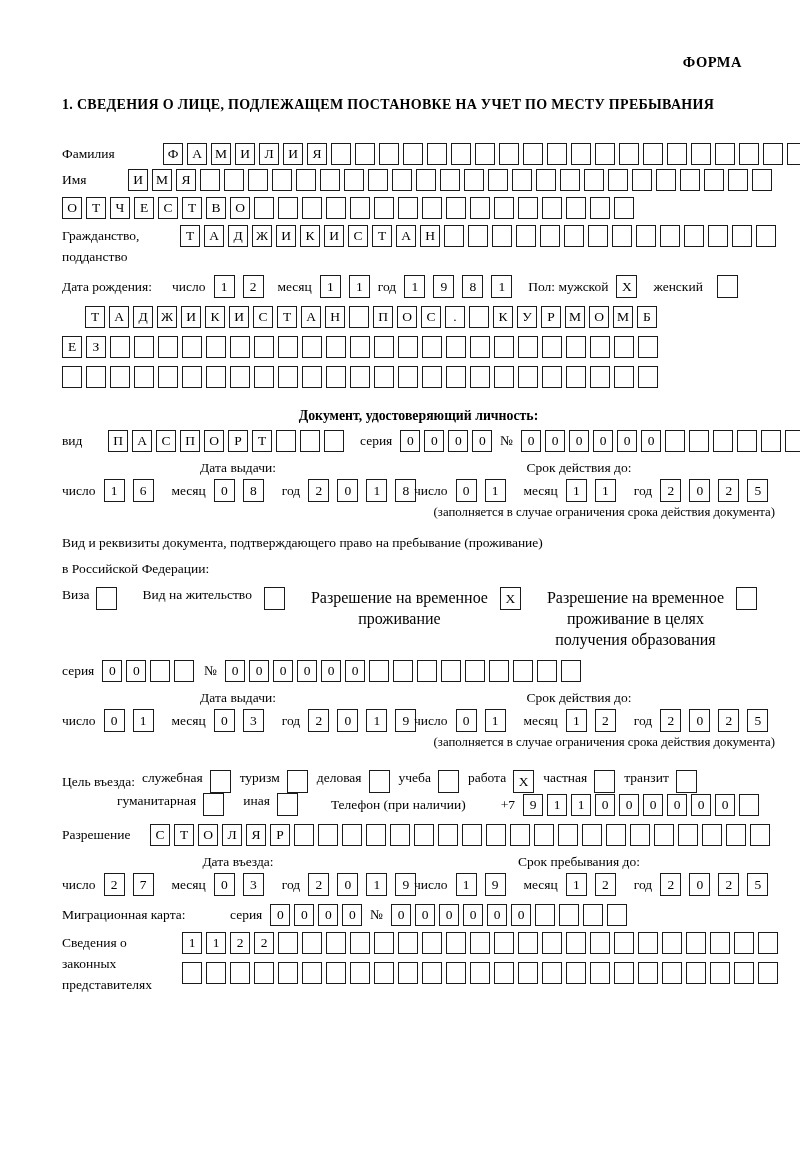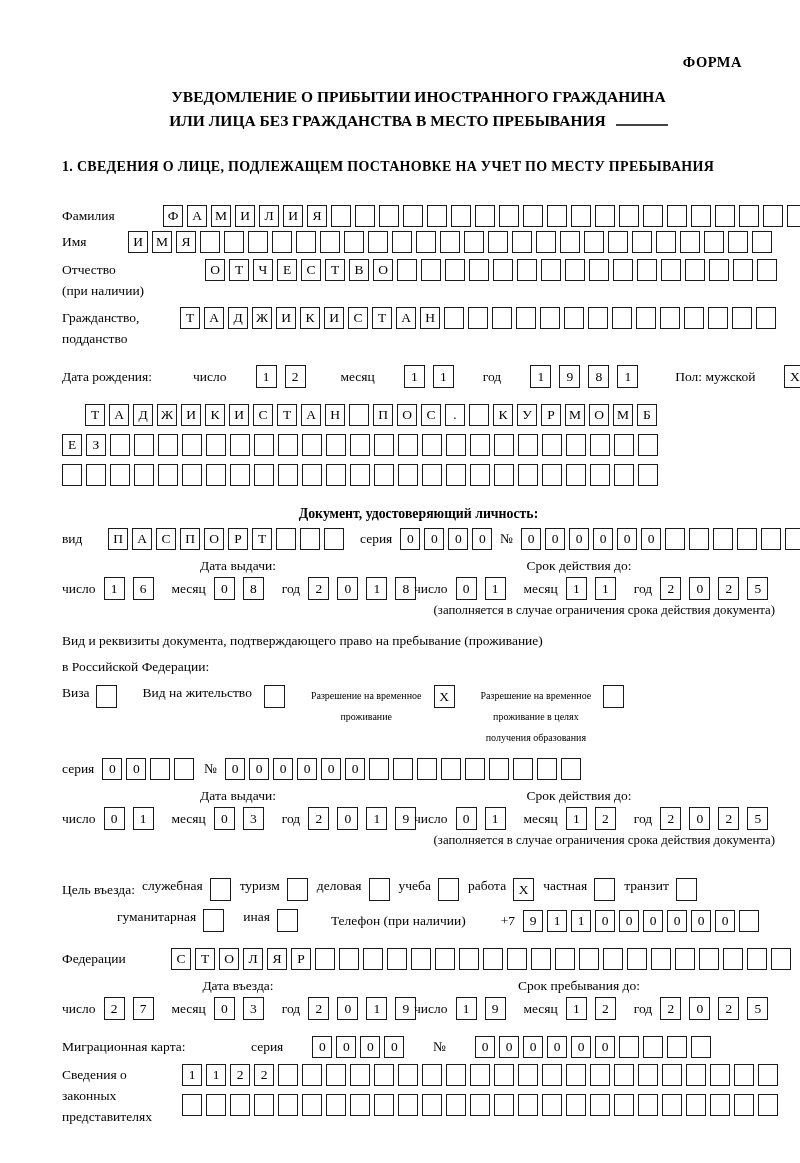--- a/index.html
+++ b/index.html
@@ -55,43 +55,37 @@
   .dgroup { display:flex; align-items:center; }
   .dgroup.left { width:352px; }
   .dgroup .lbl { margin-right:8px; }
   .dgroup .mid { margin-left:10px; }
 
   .note-right { text-align:right; font-size:12.8px; margin-top:3px; }
 
   .intro { font-size:13.5px; margin-top:10px; line-height:1.9; }
 
   .permits { display:flex; align-items:flex-start; margin-top:6px; }
-  .permit-col { text-align:center; line-height:21px; font-size:10px; flex:0 0 auto; }
+  .permit-col { text-align:center; line-height:21px; font-size:16px; flex:0 0 auto; }
   .permits .box { margin-left:12px; }
   .permits .ml { margin-left:26px; }
 
-  .purpose { display:flex; align-items:center; margin-top:30px; }
+  .purpose { display:flex; align-items:center; margin-top:20px; }
   .purpose .lbl { margin-right:7px; }
   .purpose .opt { display:flex; align-items:flex-start; margin-right:9px; }
-  .mt6 { margin-top:6px; } .mt8 { margin-top:16px;gap:21px; } .mt10 { margin-top:10px; }
+  .mt6 { margin-top:6px; } .mt8 { margin-top:8px; } .mt10 { margin-top:10px; }
 </style>
 </head>
 <body>
 
 <div class="page">
 
 
   <div class="forma">ФОРМА</div>
 
-  <div class="title">
-    <div>УВЕДОМЛЕНИЕ О ПРИБЫТИИ ИНОСТРАННОГО ГРАЖДАНИНА</div>
-    <div>
-      <span>ИЛИ ЛИЦА БЕЗ ГРАЖДАНСТВА В МЕСТО ПРЕБЫВАНИЯ</span><span class="blank-line"></span>
-    </div>
-  </div>
 
   <div class="sec-heading">1. СВЕДЕНИЯ О ЛИЦЕ, ПОДЛЕЖАЩЕМ ПОСТАНОВКЕ НА УЧЕТ ПО МЕСТУ ПРЕБЫВАНИЯ</div>
 
   <div class="row" style="margin-top:30px;gap:35px;">
     <span class="lbl w66">Фамилия</span>
     <span class="grid">
         <span class="cell">Ф</span>
         <span class="cell">А</span>
         <span class="cell">М</span>
         <span class="cell">И</span>
@@ -148,24 +142,20 @@
         <span class="cell"></span>
         <span class="cell"></span>
         <span class="cell"></span>
         <span class="cell"></span>
         <span class="cell"></span>
         <span class="cell"></span>
       </span>
   </div>
 
   <div class="row start mt6">
-    <span class="lbl-block w143">
-      <span style="display:block">Отчество</span>
-      <span style="display:block">(при наличии)</span>
-    </span>
     <span class="grid">
         <span class="cell">О</span>
         <span class="cell">Т</span>
         <span class="cell">Ч</span>
         <span class="cell">Е</span>
         <span class="cell">С</span>
         <span class="cell">Т</span>
         <span class="cell">В</span>
         <span class="cell">О</span>
         <span class="cell"></span>
@@ -539,21 +529,21 @@
     <span class="opt">
         <span class="lbl">частная</span>
         <span class="box"></span>
       </span>
     <span class="opt">
         <span class="lbl">транзит</span>
         <span class="box"></span>
       </span>
   </div>
 
-  <div class="purpose" style="margin-top:8px; margin-left:55px;">
+  <div class="purpose" style="margin-top:0; margin-left:55px;">
     <span class="opt">
         <span class="lbl">гуманитарная</span>
         <span class="box"></span>
       </span>
     <span class="opt" style="margin-left:10px">
         <span class="lbl">иная</span>
         <span class="box"></span>
       </span>
     <span class="lbl" style="margin-left:24px">Телефон (при наличии)</span>
     <span class="lbl" style="margin:0 8px 0 28px">+7</span>
@@ -565,21 +555,21 @@
         <span class="cell">0</span>
         <span class="cell">0</span>
         <span class="cell">0</span>
         <span class="cell">0</span>
         <span class="cell">0</span>
         <span class="cell"></span>
       </span>
   </div>
 
   <div class="row mt8">
-    <span class="lbl" style="width:88px">Федерации</span>
+    <span class="lbl" style="width:88px">Разрешение</span>
     <span class="grid">
         <span class="cell">С</span>
         <span class="cell">Т</span>
         <span class="cell">О</span>
         <span class="cell">Л</span>
         <span class="cell">Я</span>
         <span class="cell">Р</span>
         <span class="cell"></span>
         <span class="cell"></span>
         <span class="cell"></span>

